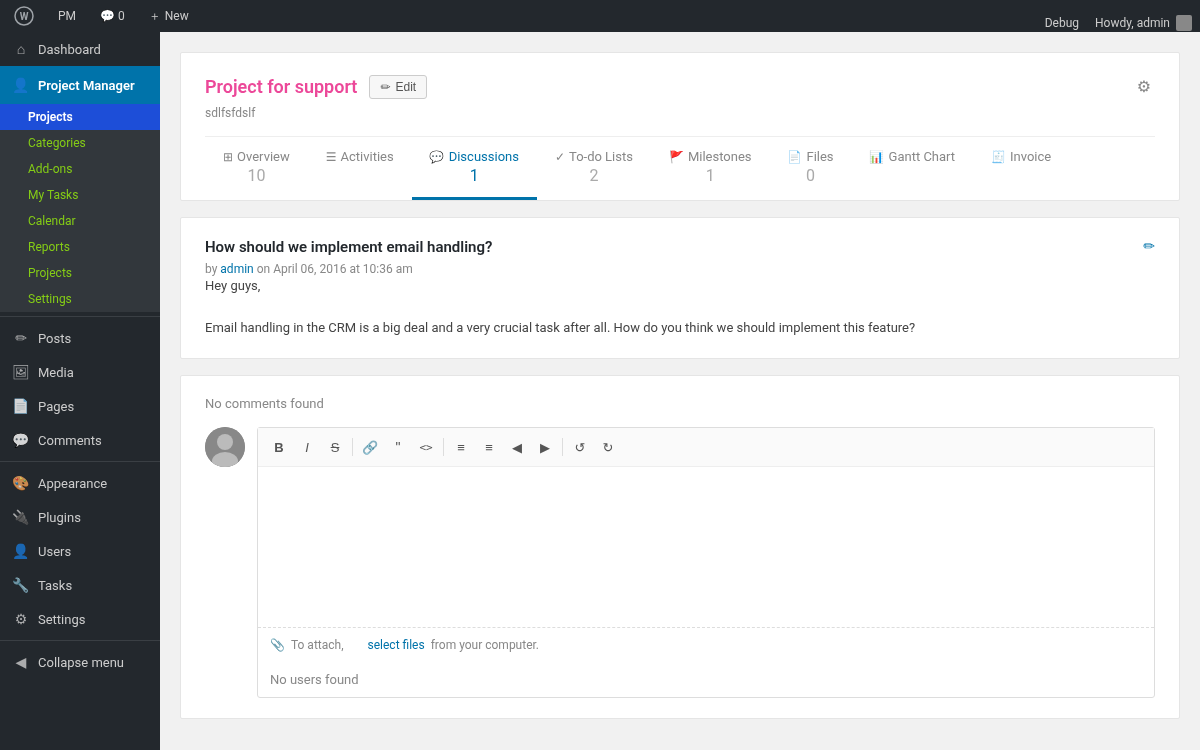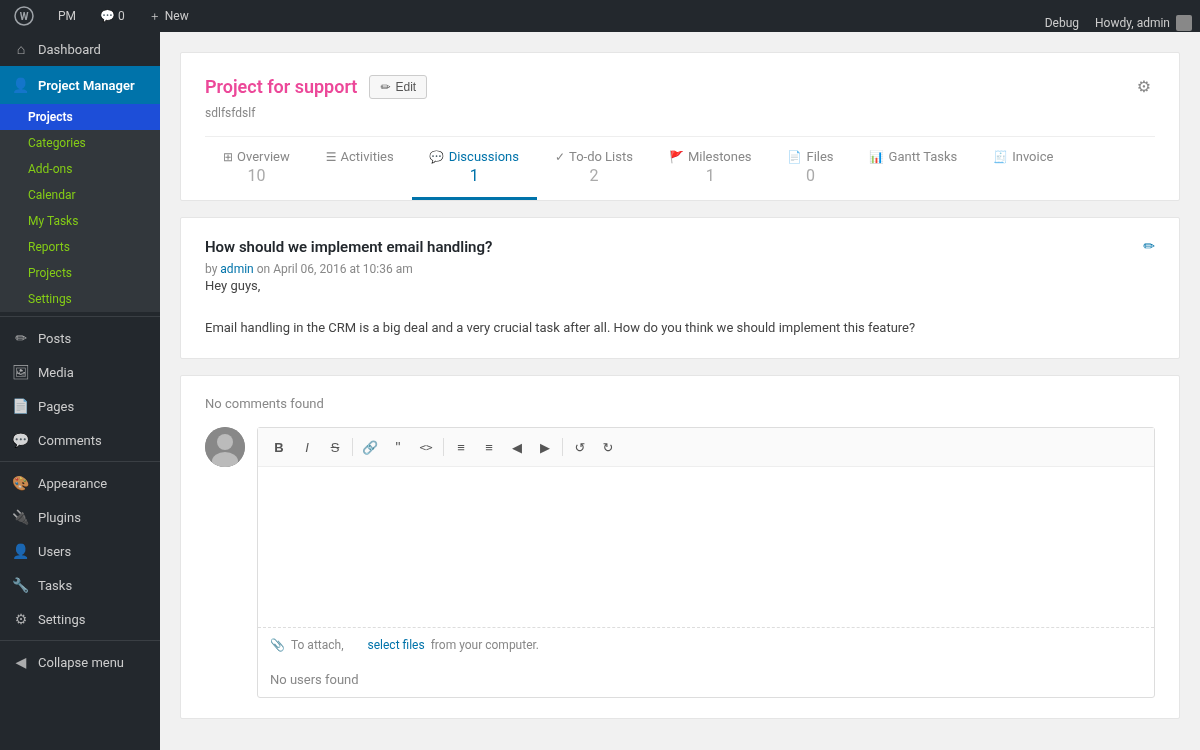--- a/index.html
+++ b/index.html
@@ -177,24 +177,24 @@
       <div class="sidebar-item" style="font-weight:600;color:#fff;background:#1d4ed8;">
         <span>Projects</span>
       </div>
       <div class="sidebar-item">
         <span>Categories</span>
       </div>
       <div class="sidebar-item">
         <span>Add-ons</span>
       </div>
       <div class="sidebar-item">
+        <span>My Tasks</span>
+      </div>
+      <div class="sidebar-item">
         <span>Calendar</span>
-      </div>
-      <div class="sidebar-item">
-        <span>My Tasks</span>
       </div>
       <div class="sidebar-item">
         <span>Reports</span>
       </div>
       <div class="sidebar-item">
         <span>Projects</span>
       </div>
       <div class="sidebar-item">
         <span>Settings</span>
       </div>
@@ -306,21 +306,21 @@
         <div class="tab">
           <div class="tab-label">
             <span style="font-size:12px;">📄</span>
             <span>Files</span>
           </div>
           <span class="tab-count">0</span>
         </div>
         <div class="tab">
           <div class="tab-label">
             <span style="font-size:12px;">📊</span>
-            <span>Gantt Tasks</span>
+            <span>Gantt Chart</span>
           </div>
         </div>
         <div class="tab">
           <div class="tab-label">
             <span style="font-size:12px;">🧾</span>
             <span>Invoice</span>
           </div>
         </div>
       </div>
     </div>

